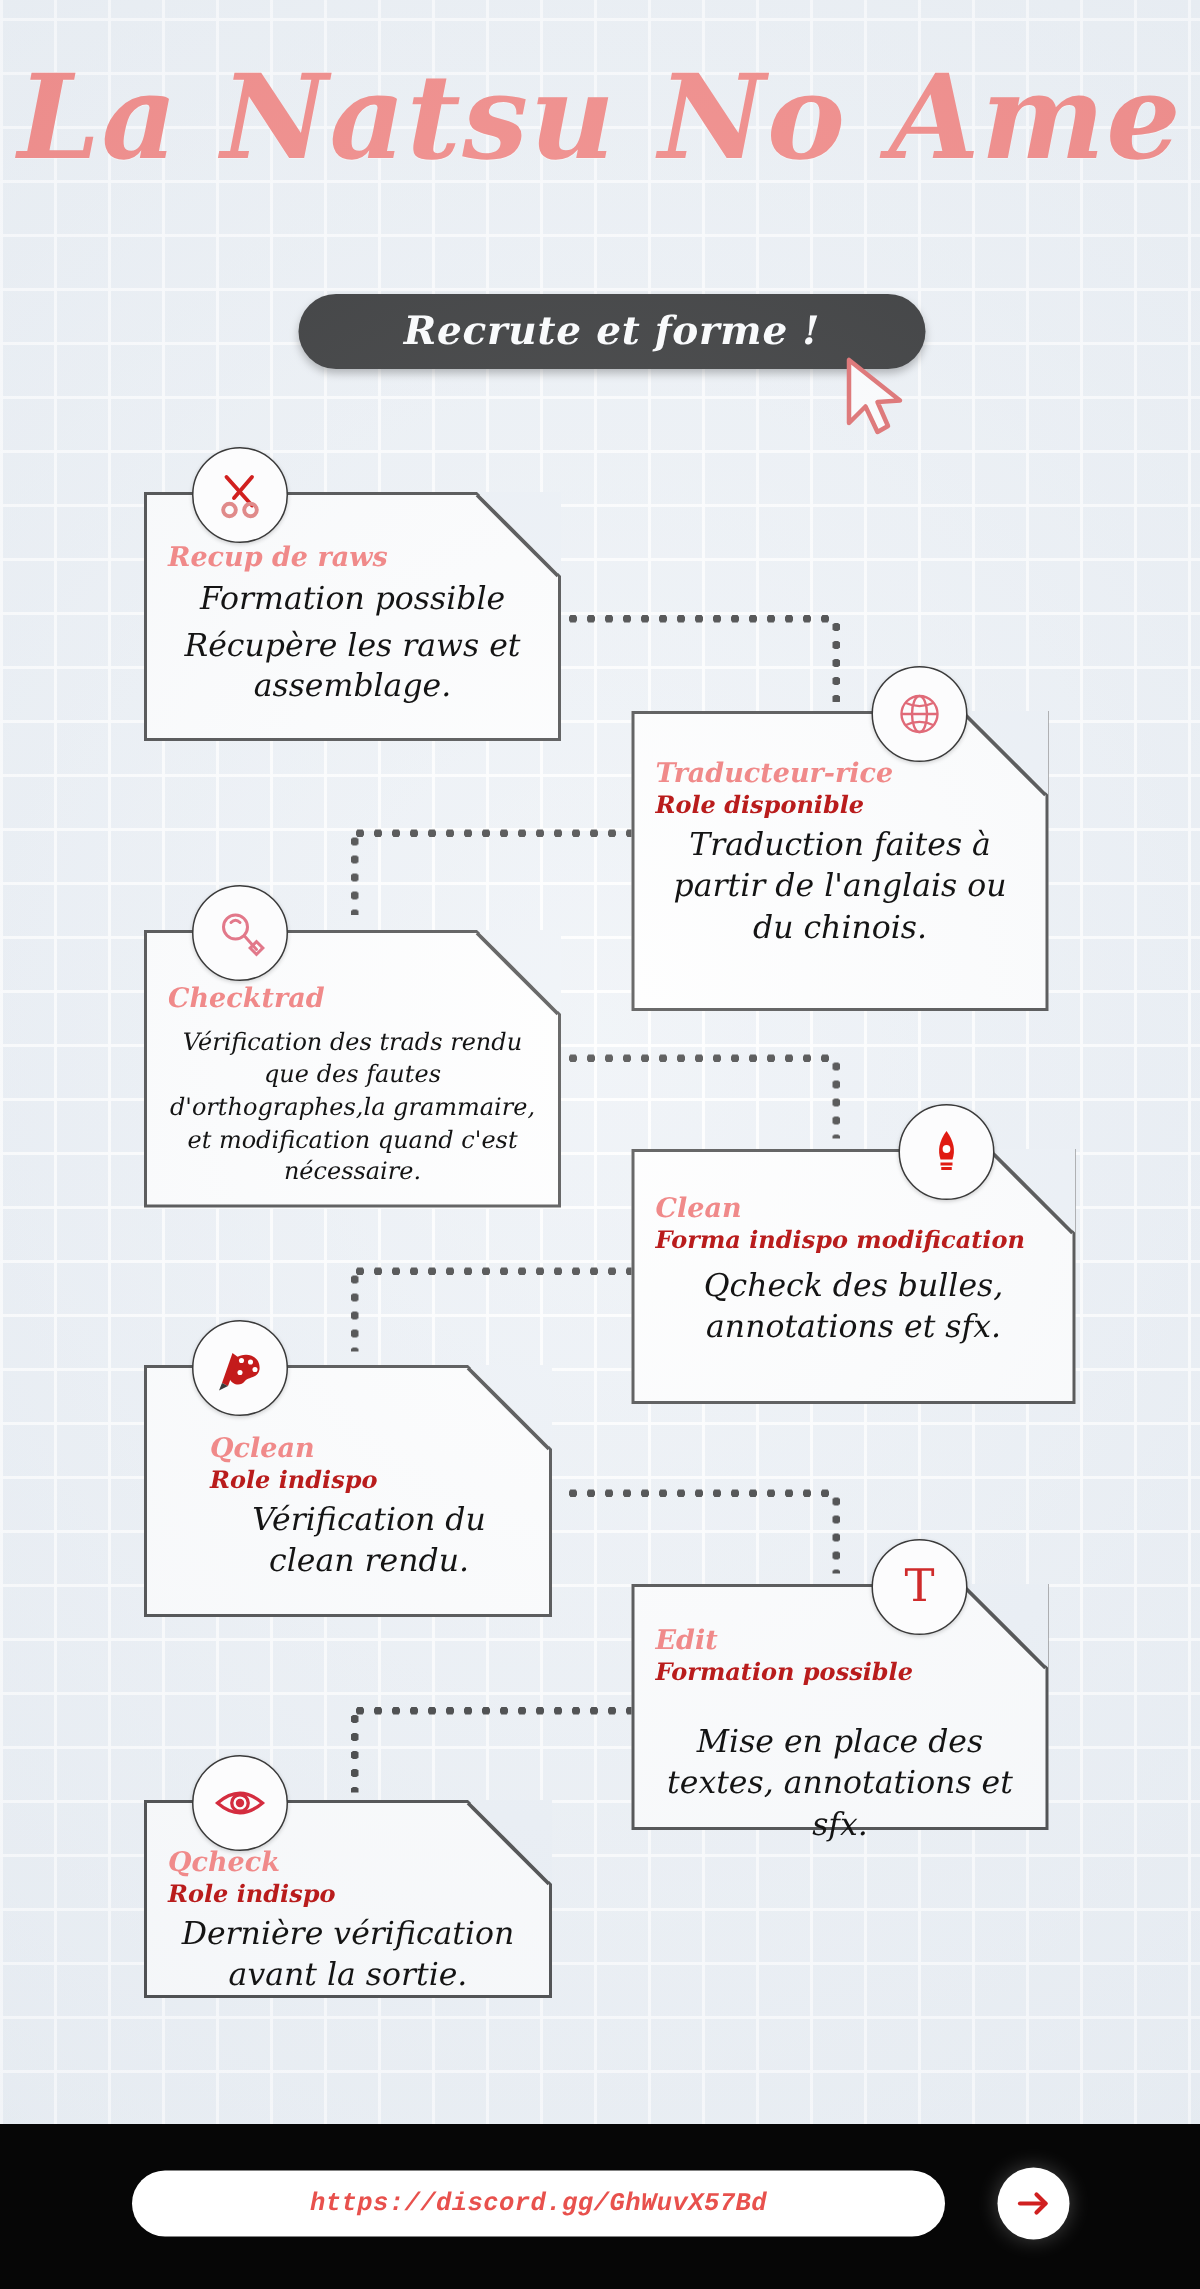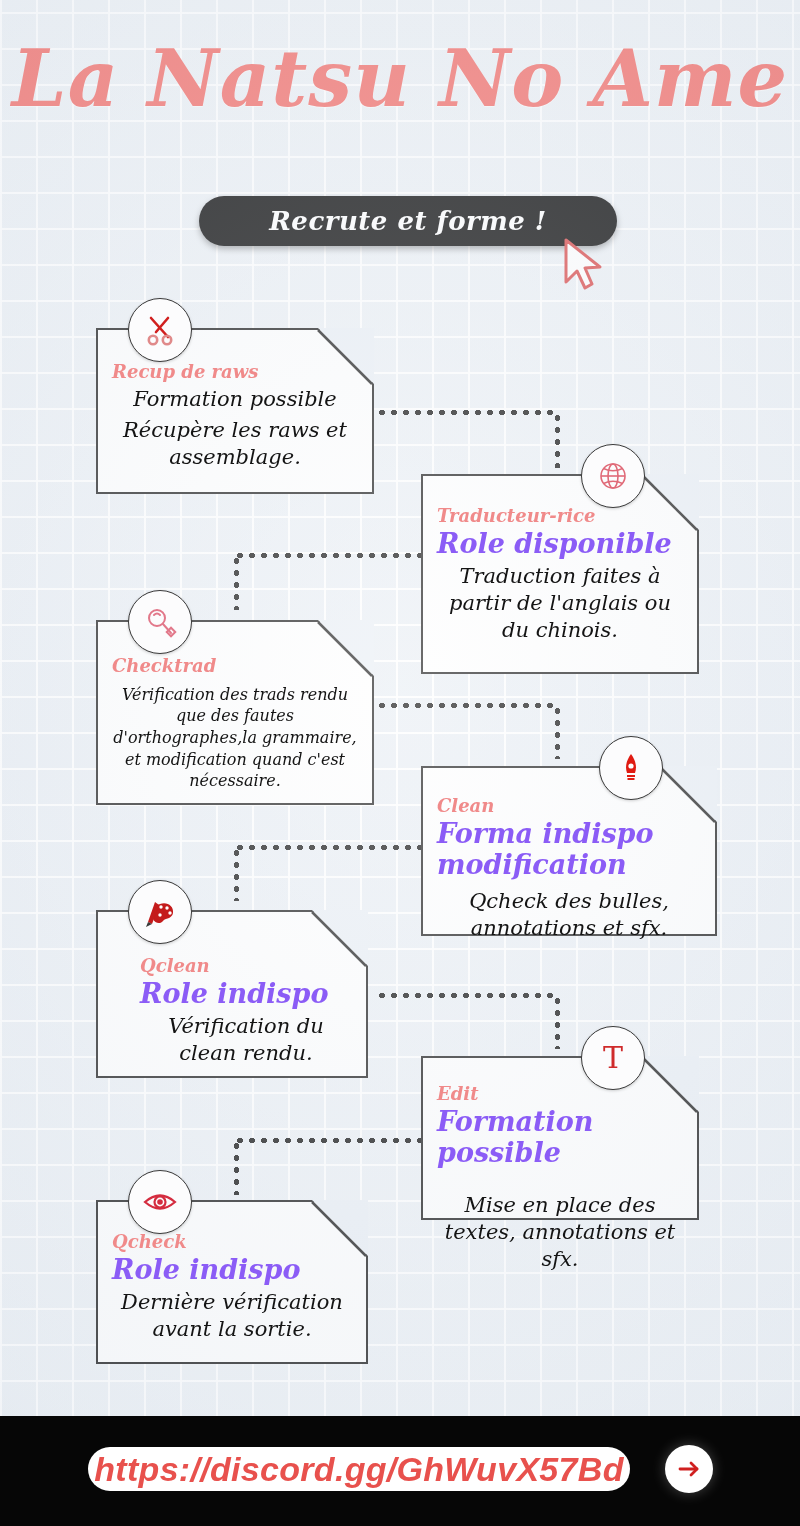--- a/index.html
+++ b/index.html
@@ -63,21 +63,21 @@
   .card .fold-line{
     position:absolute;right:-2px;top:-2px;width:58px;height:58px;
     pointer-events:none;
   }
   .card-inner{position:relative;z-index:2;padding:0 14px;}
   .card-title{
     color:#f08a8a;font-size:18px;font-style:italic;font-weight:700;
     font-family:"DejaVu Serif", serif;line-height:1.1;
   }
   .card-status{
-    color:#8b5cf6;font-size:27px;font-weight:700;font-style:italic;
+    color:#b91c1c;font-size:16px;font-weight:700;font-style:italic;
     font-family:"DejaVu Serif", serif;line-height:1.15;margin-top:2px;
   }
   .card-desc{
     color:#141414;font-size:21px;font-style:italic;line-height:1.3;
     font-family:"DejaVu Serif", serif;text-align:center;margin-top:4px;
   }
   .card-desc.small{font-size:16px;line-height:1.35;}
   .icon-badge{
     position:absolute;width:62px;height:62px;border-radius:50%;
     background:#fcfcfd;border:1.5px solid #3a3a3a;
@@ -105,22 +105,22 @@
 
   
   .footer{
     position:absolute;left:0;bottom:0;width:800px;height:110px;background:#060606;
   }
   .url-pill{
     position:absolute;left:88px;top:1447px;width:542px;height:44px;
     background:#fff;border-radius:22px;display:flex;align-items:center;justify-content:center;
   }
   .url-text{
-    color:#e8514d;font-size:34px;font-style:italic;font-weight:700;
-    font-family:Liberation Sans, sans-serif;letter-spacing:.3px;
+    color:#e8514d;font-size:17px;font-style:italic;font-weight:700;
+    font-family:Liberation Mono, monospace;letter-spacing:.3px;
   }
   .arrow-btn{
     position:absolute;left:665px;top:1445px;width:48px;height:48px;border-radius:50%;
     background:#fff;display:flex;align-items:center;justify-content:center;
     box-shadow:0 0 14px rgba(255,255,255,.25);
   }
 </style>
 </head>
 <body>
 
@@ -273,21 +273,21 @@
     <div class="icon-badge right">
       <span class="letter">T</span>
     </div>
     <div class="card-inner" style="padding-top:26px;">
       <div class="card-title">Edit</div>
       <div class="card-status">Formation possible</div>
       <div class="card-desc" style="margin-top:24px;">Mise en place des textes, annotations et sfx.</div>
     </div>
   </div>
 
-  <div class="card" style="left:96px;top:1200px;width:272px;height:164px;">
+  <div class="card" style="left:96px;top:1200px;width:272px;height:132px;">
     <div class="fold-mask"></div>
     <svg class="fold-line" viewBox="0 0 58 58">
       <path d="M2 2 L56 56" stroke="#1d1d1d" stroke-width="2.5" fill="none"></path>
     </svg>
     <div class="icon-badge left">
       <svg width="36" height="30" viewBox="0 0 36 30">
         <g stroke="#d42c3f" stroke-width="2.2" fill="none">
           <path d="M3 15 Q18 2 33 15 Q18 28 3 15 Z"></path>
           <circle cx="18" cy="15" r="5.5"></circle>
         </g>

